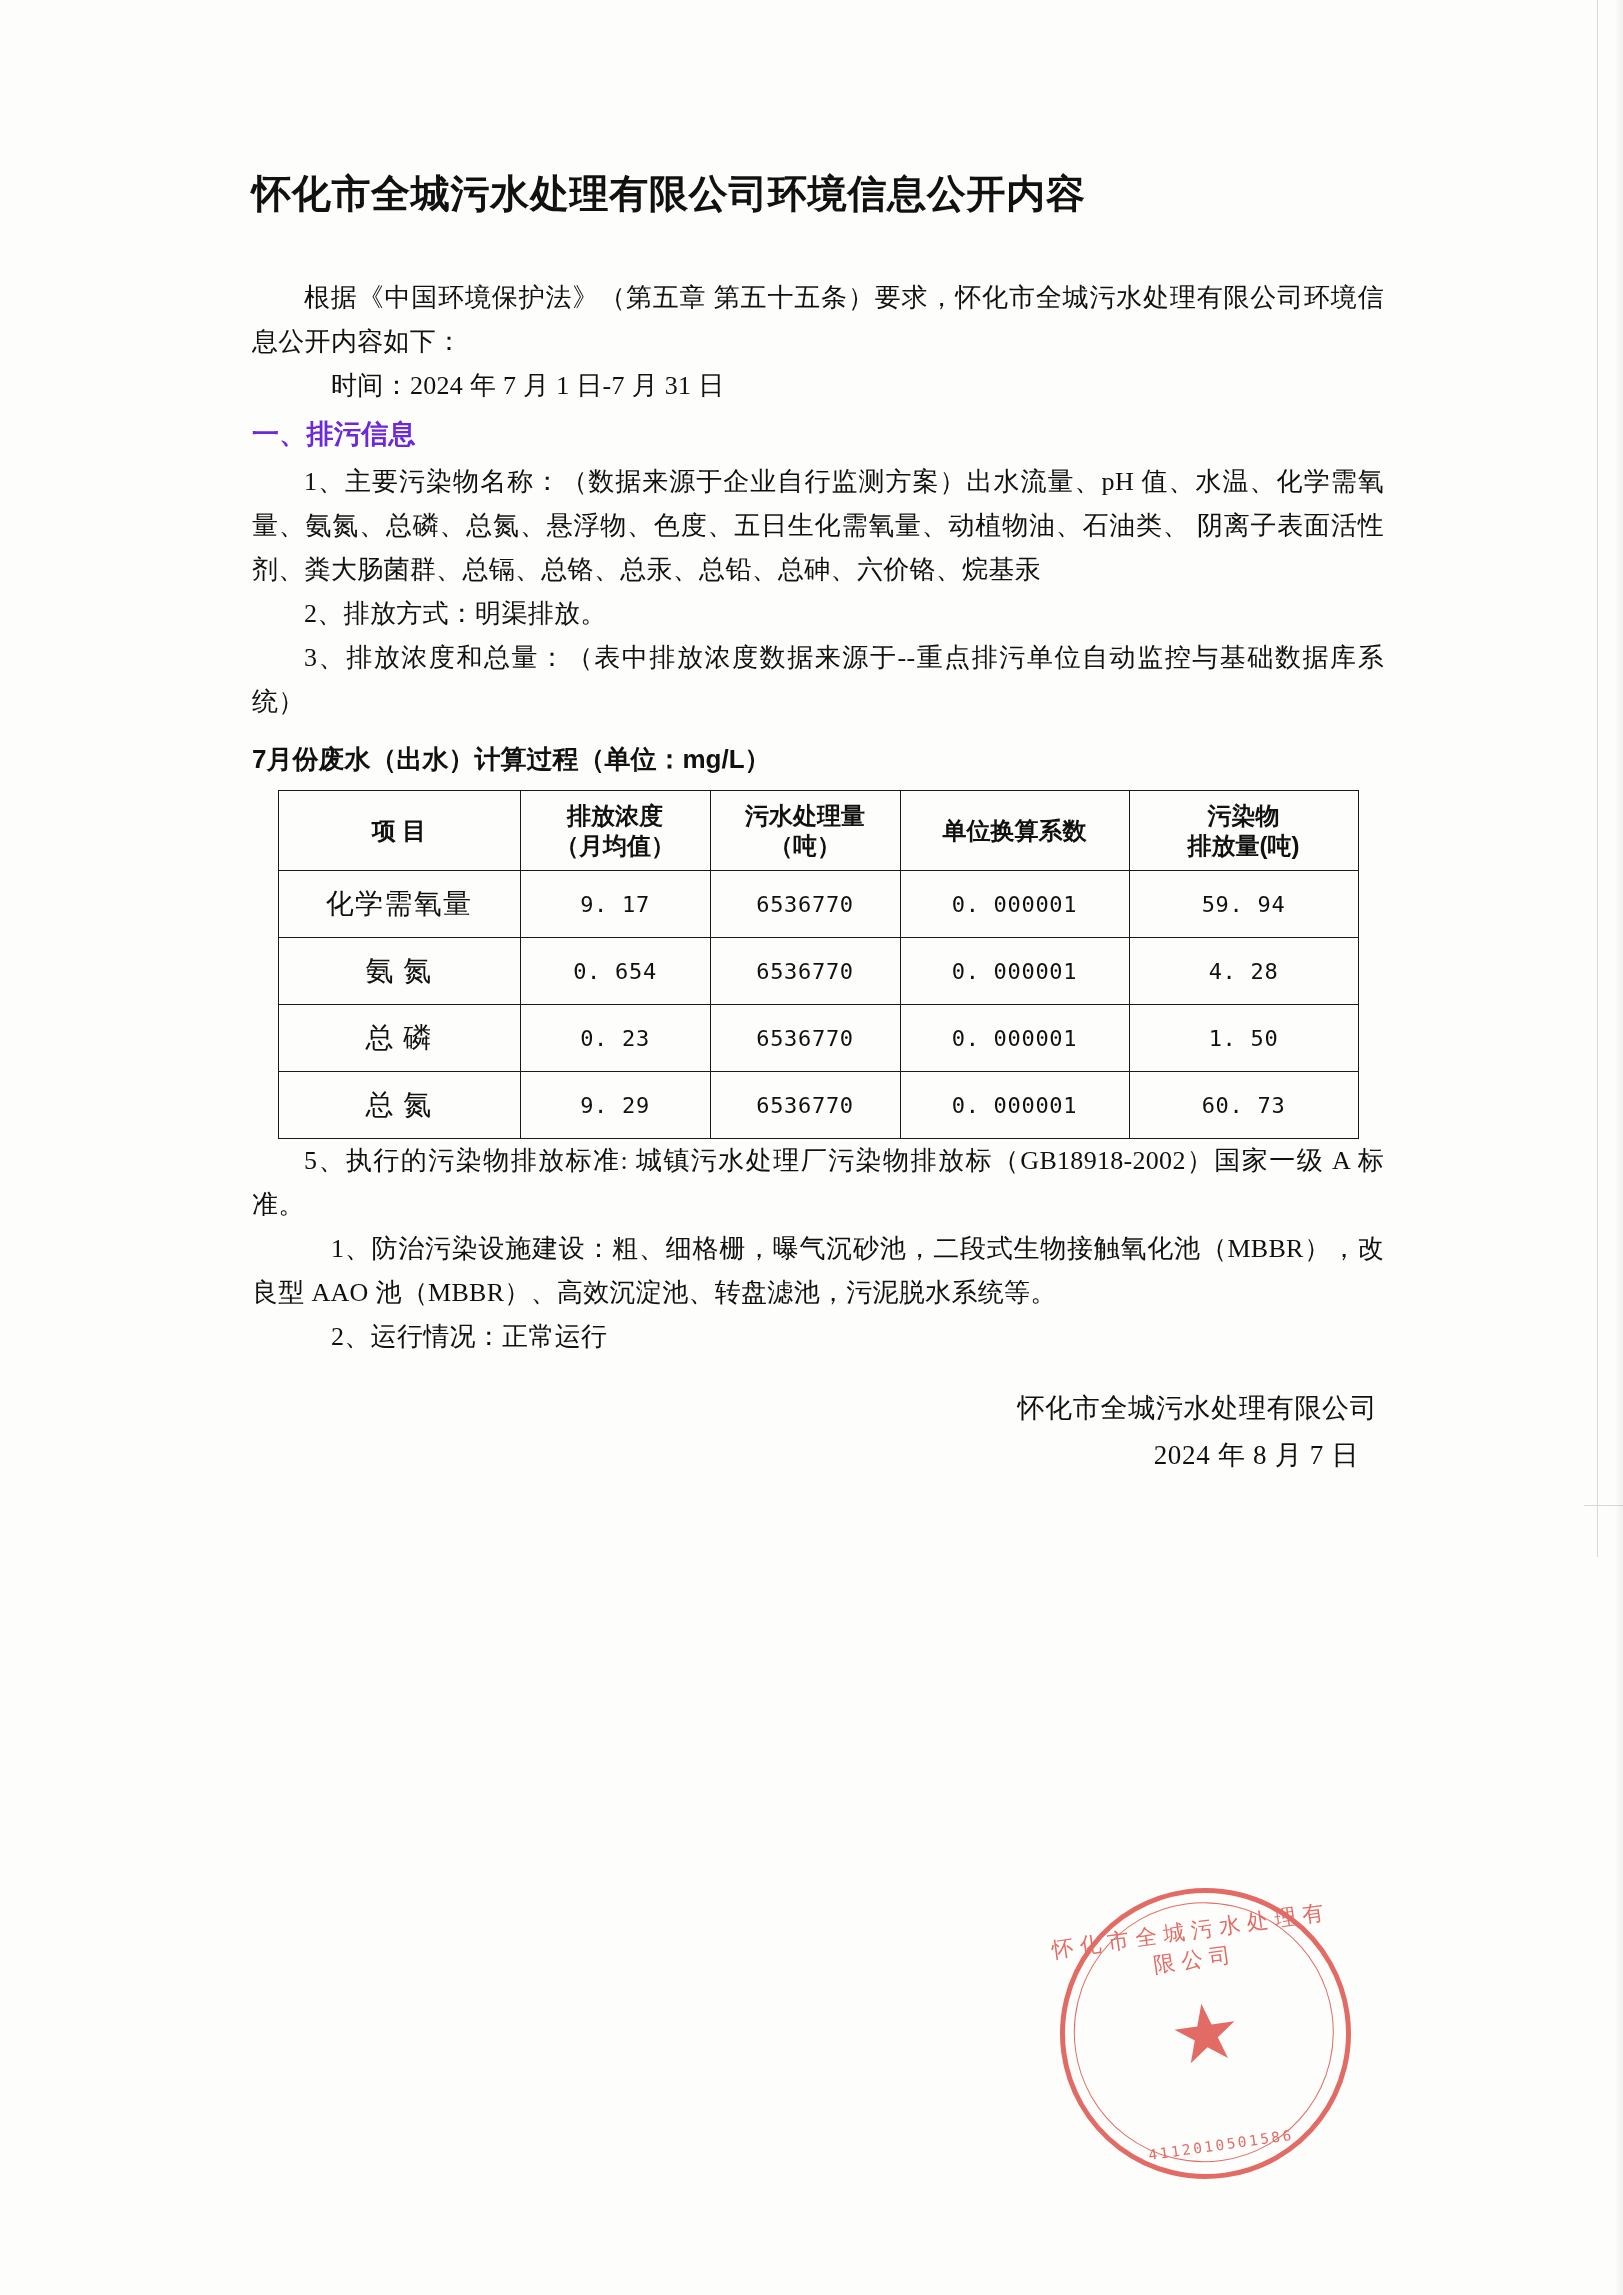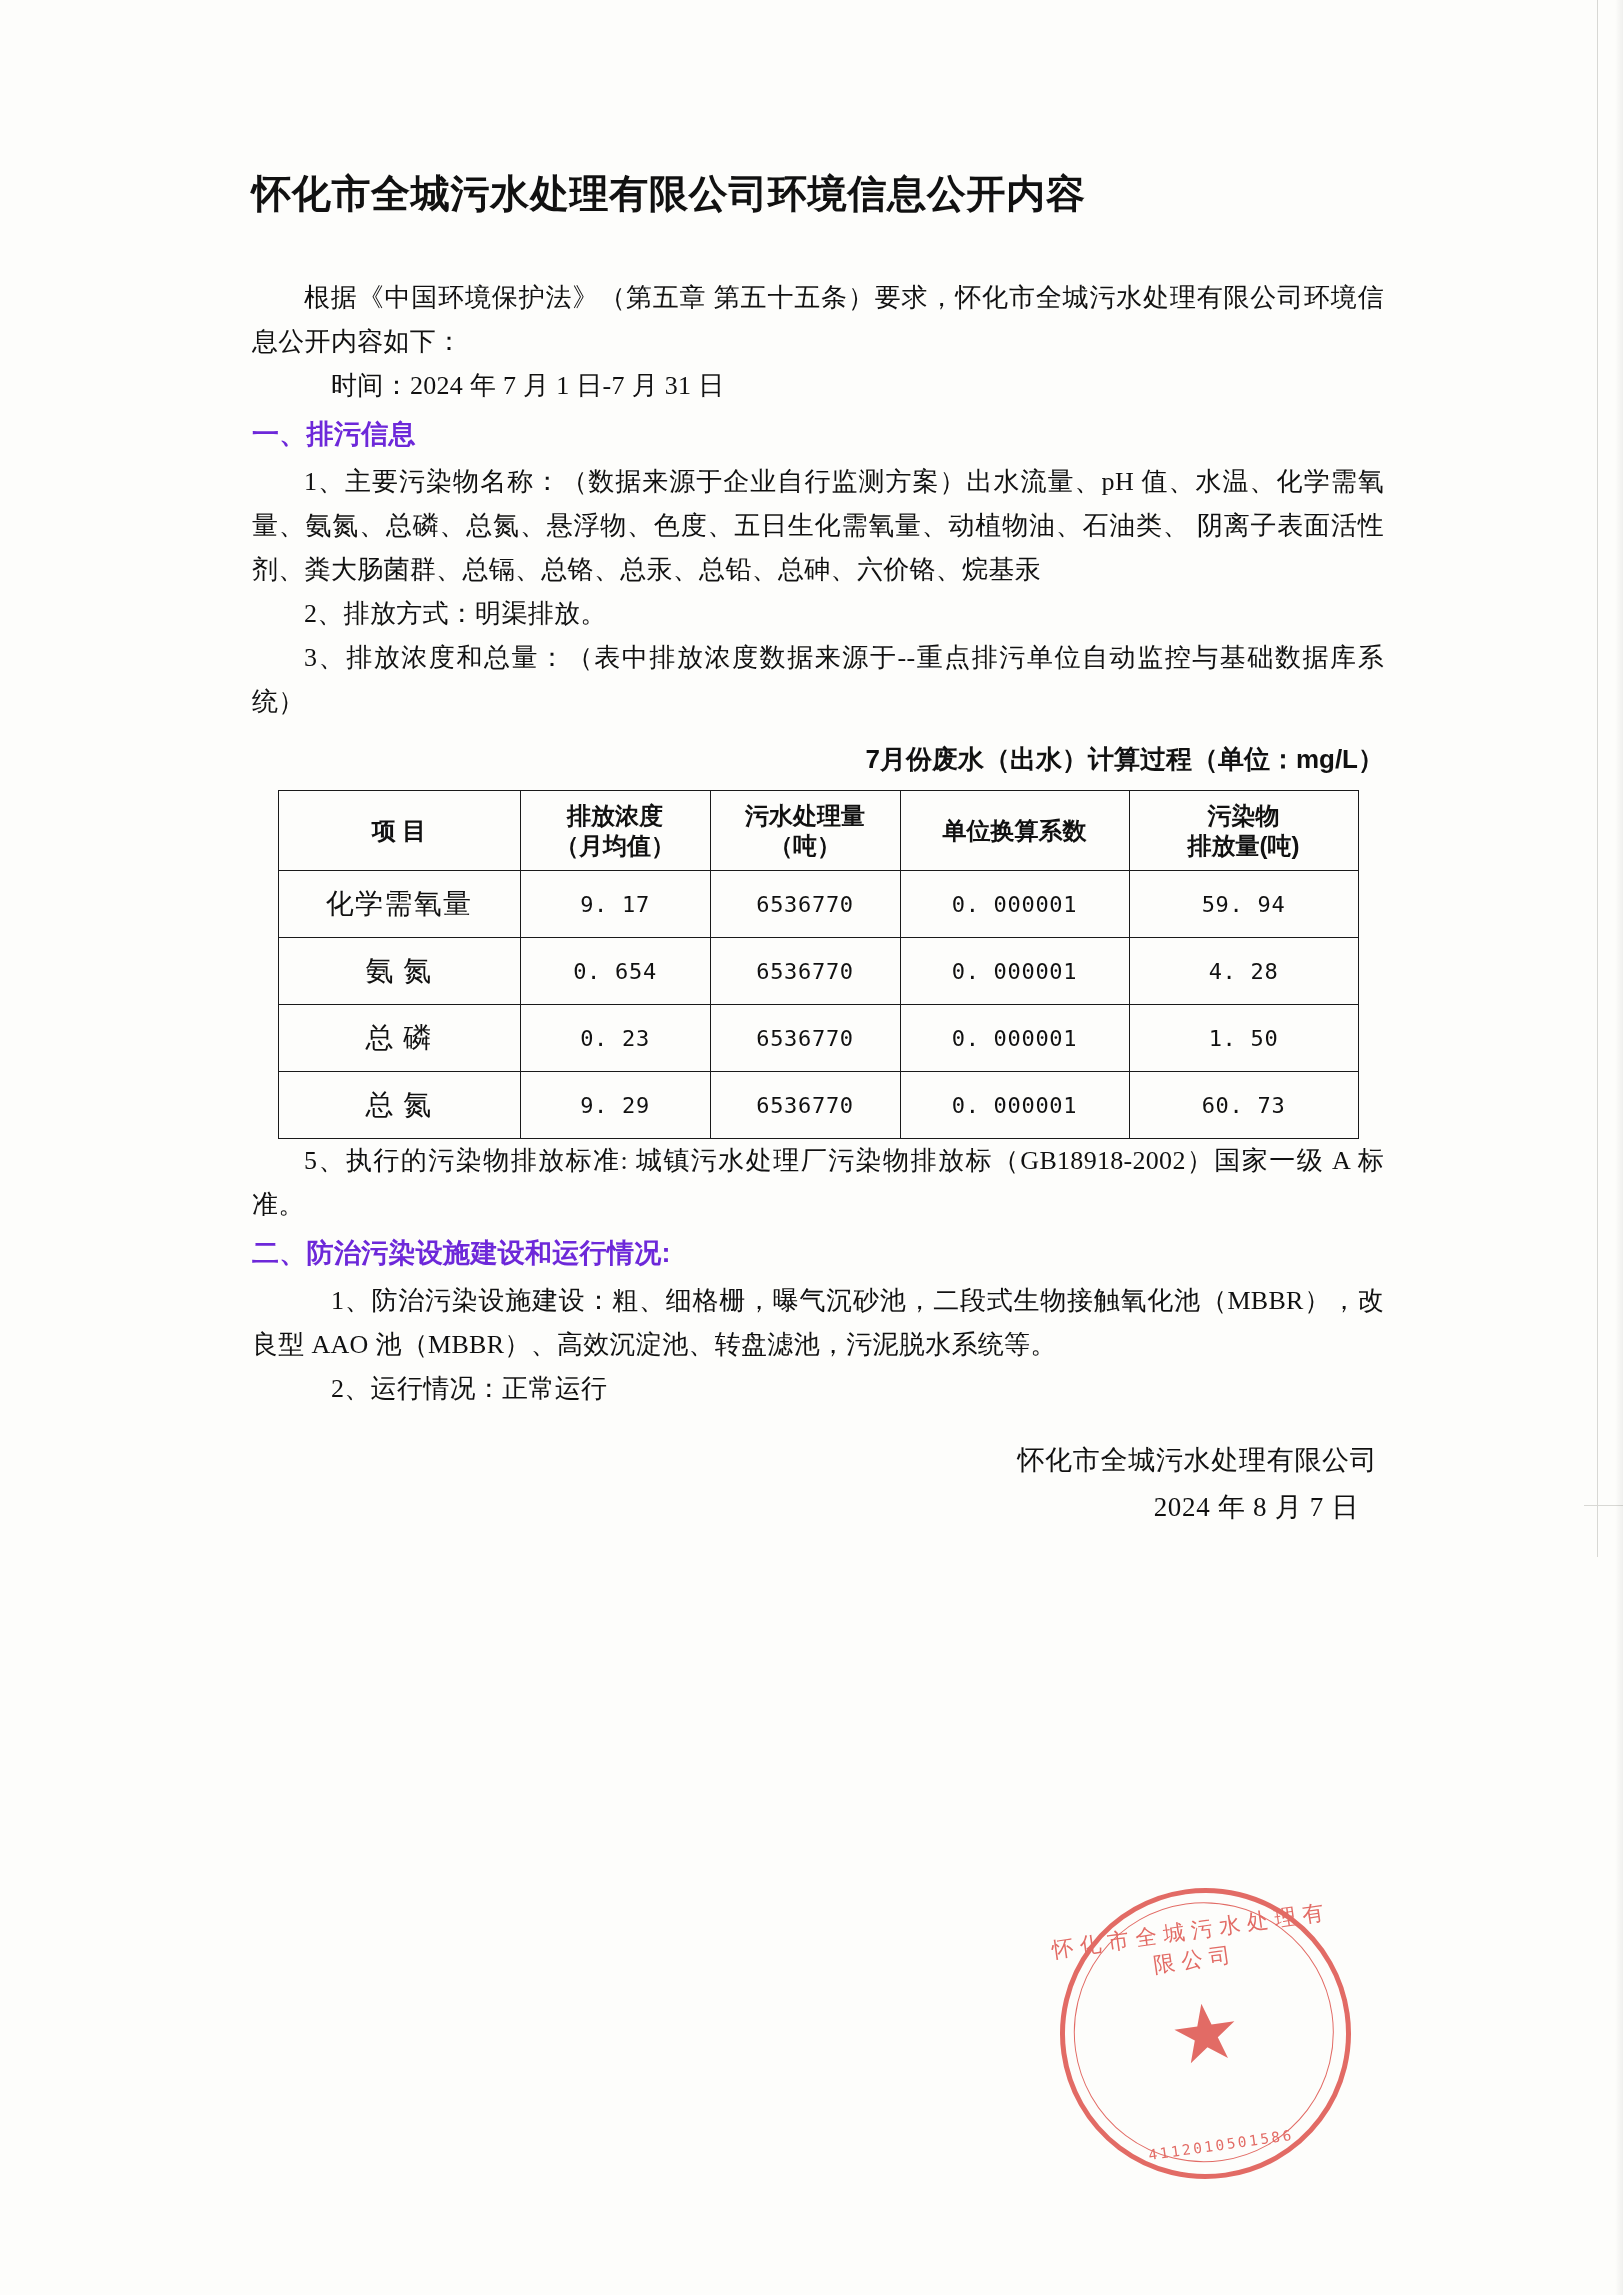--- a/index.html
+++ b/index.html
@@ -74,21 +74,21 @@
     font-size: 27px;
     line-height: 52px;
     margin: 0;
     color: #6d28d9;
     letter-spacing: 0.3px;
   }
   .tbl-caption {
     font-family: "Liberation Sans", sans-serif;
     font-weight: bold;
     font-size: 26px;
-    text-align: right;
+    text-align: left;
     margin: 18.3px 0 13px 0;
     color: #111;
   }
   table.data {
     border-collapse: collapse;
     width: 1080px;
     margin: 0 auto;
     table-layout: fixed;
   }
   table.data th, table.data td {
@@ -274,21 +274,20 @@
           <td>0. 000001</td>
           <td>60. 73</td>
         </tr>
       </tbody>
     </table>
 
 
     <p class="para indent-1">5、执行的污染物排放标准: 城镇污水处理厂污染物排放标（GB18918-2002）国家一级 A 标准。</p>
 
 
-    <p class="section-head">二、防治污染设施建设和运行情况:</p>
 
     <p class="para indent-2">1、防治污染设施建设：粗、细格栅，曝气沉砂池，二段式生物接触氧化池（MBBR），改良型 AAO 池（MBBR）、高效沉淀池、转盘滤池，污泥脱水系统等。</p>
 
     <p class="para indent-2">2、运行情况：正常运行</p>
 
     <div class="sign-block">
       <div class="sign-line">怀化市全城污水处理有限公司</div>
       <div class="sign-line sign-date">2024 年 8 月 7 日</div>
     </div>
 

